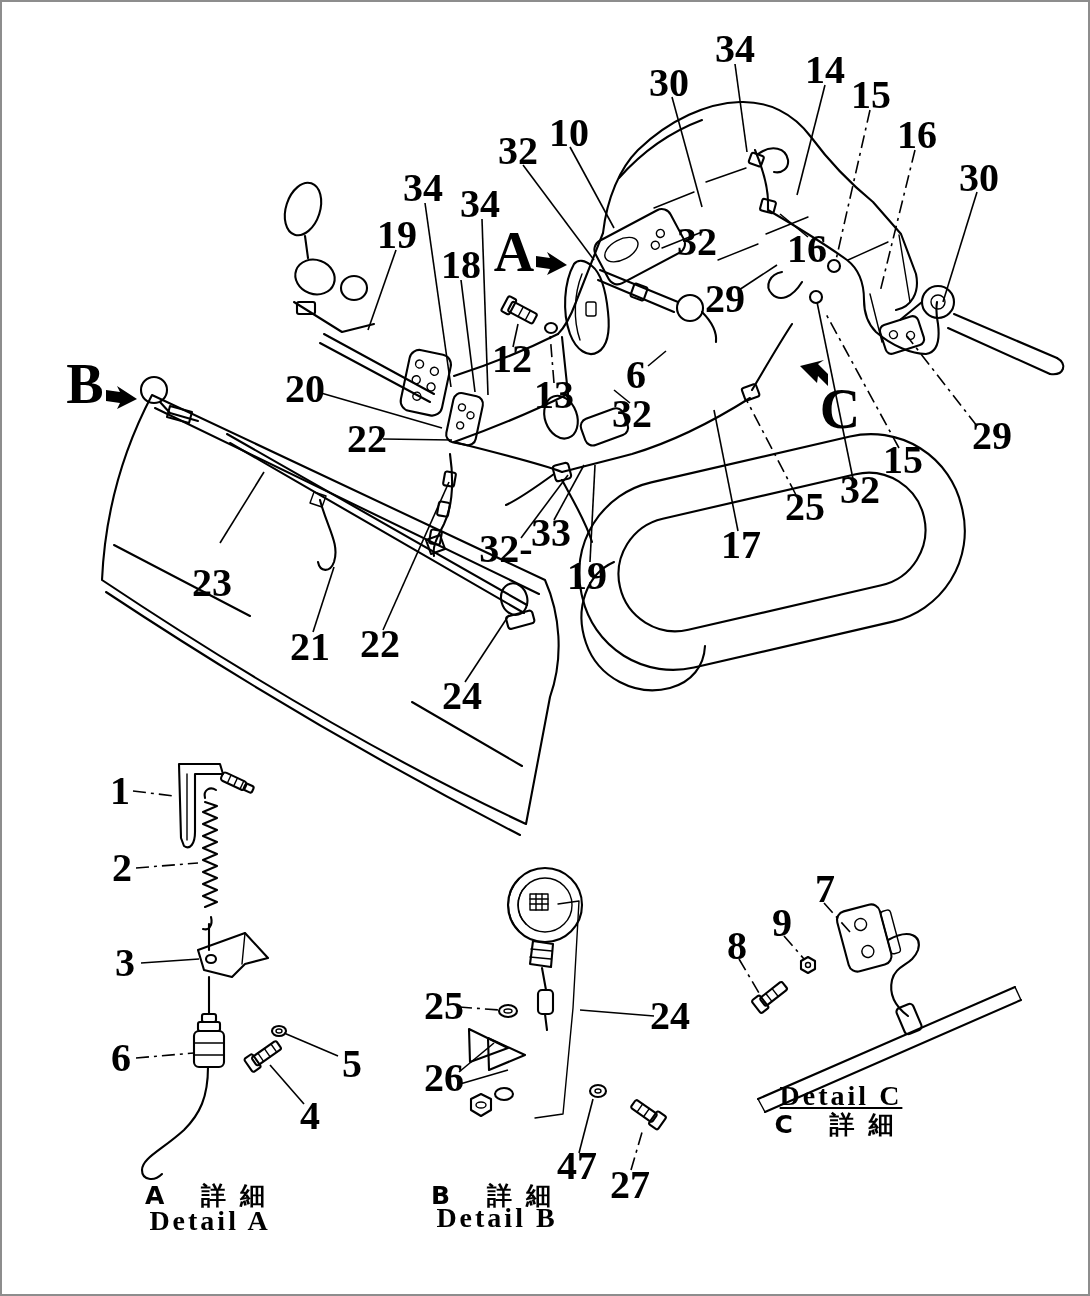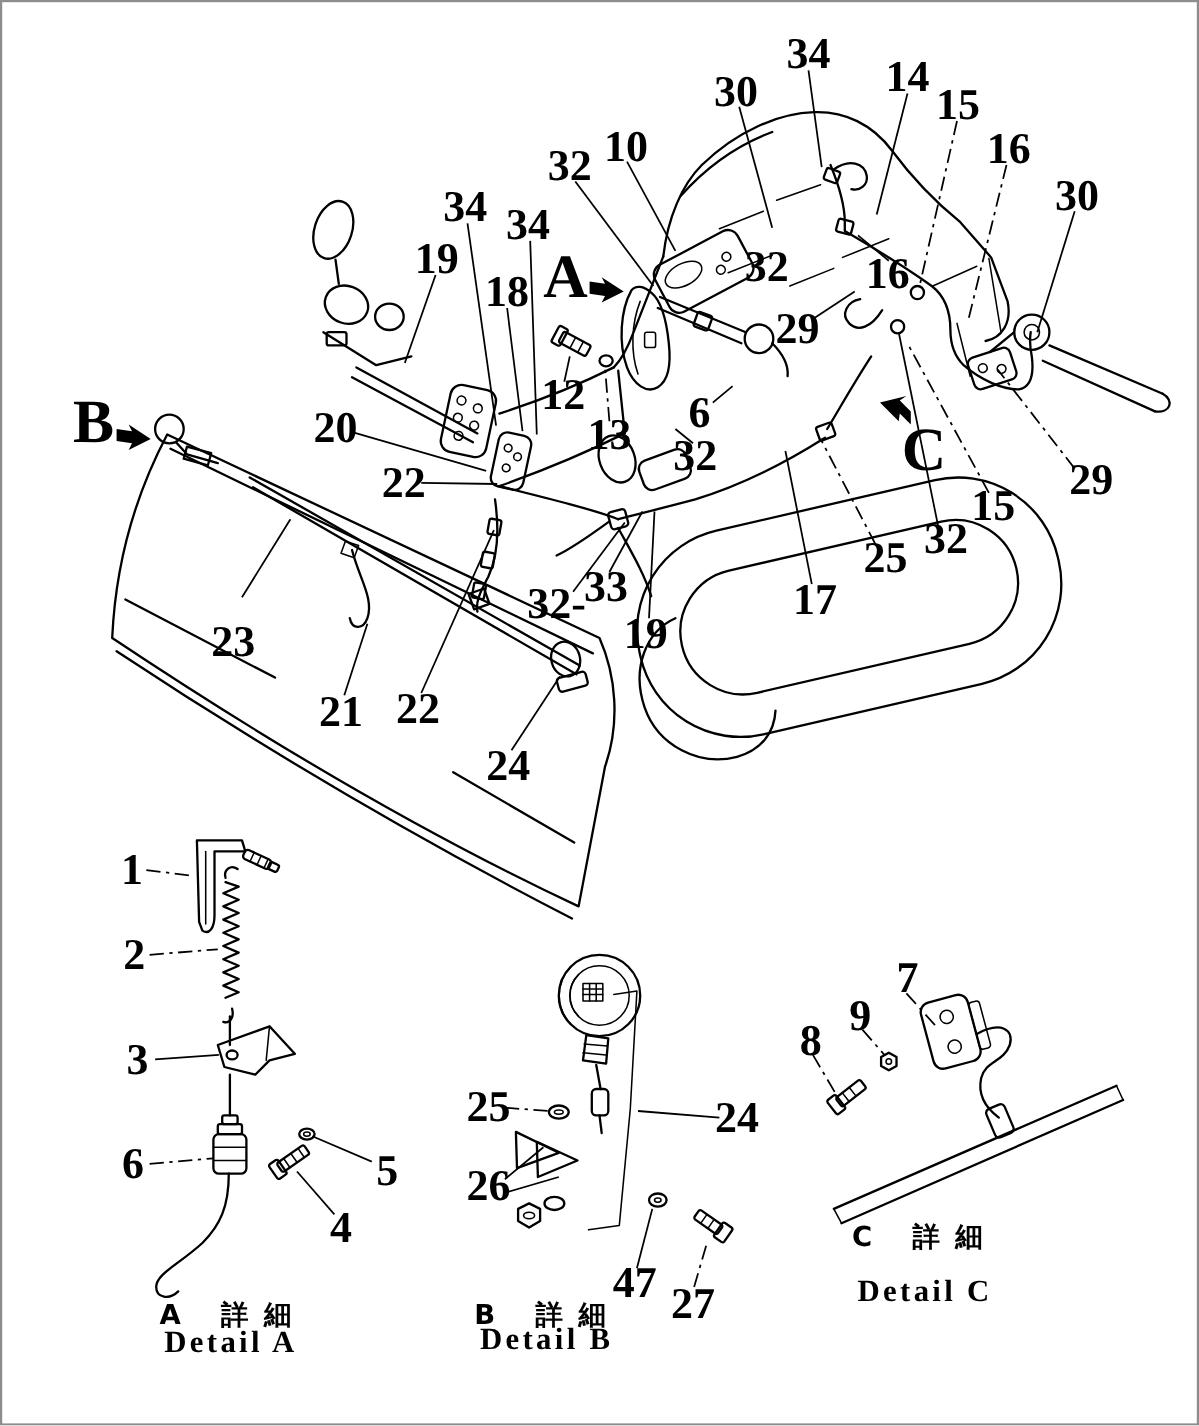--- a/index.html
+++ b/index.html
@@ -318,21 +318,21 @@
       <path class="solid" d="M104,388 l14,2 -3,-6 20,13 -20,10 3,-6 -14,-2 z"></path>
       <path class="solid" d="M826,384 l-10,-10 -1,7 -17,-17 24,-6 -6,4 10,10 z"></path>
     </g>
   </svg>
 
   <div class="caption jp" style="left:210px;top:1193px;">A 詳細</div>
   <div class="caption en" style="left:208px;top:1219px;">Detail A</div>
   <div class="caption jp" style="left:496px;top:1193px;">B 詳細</div>
   <div class="caption en" style="left:495px;top:1216px;">Detail B</div>
   <div class="caption jp" style="left:839px;top:1122px;">C 詳細</div>
-  <div class="caption en" style="left:839px;top:1173px;">Detail C</div>
+  <div class="caption en" style="left:839px;top:1094px;text-decoration:underline;">Detail C</div>
 
 <div class="callout" style="left: 733px; top: 47px;">34</div>
     <div class="callout" style="left: 823px; top: 68px;">14</div>
     <div class="callout" style="left: 869px; top: 93px;">15</div>
     <div class="callout" style="left: 667px; top: 81px;">30</div>
     <div class="callout" style="left: 915px; top: 133px;">16</div>
     <div class="callout" style="left: 977px; top: 176px;">30</div>
     <div class="callout" style="left: 567px; top: 131px;">10</div>
     <div class="callout" style="left: 516px; top: 149px;">32</div>
     <div class="callout" style="left: 421px; top: 186px;">34</div>

